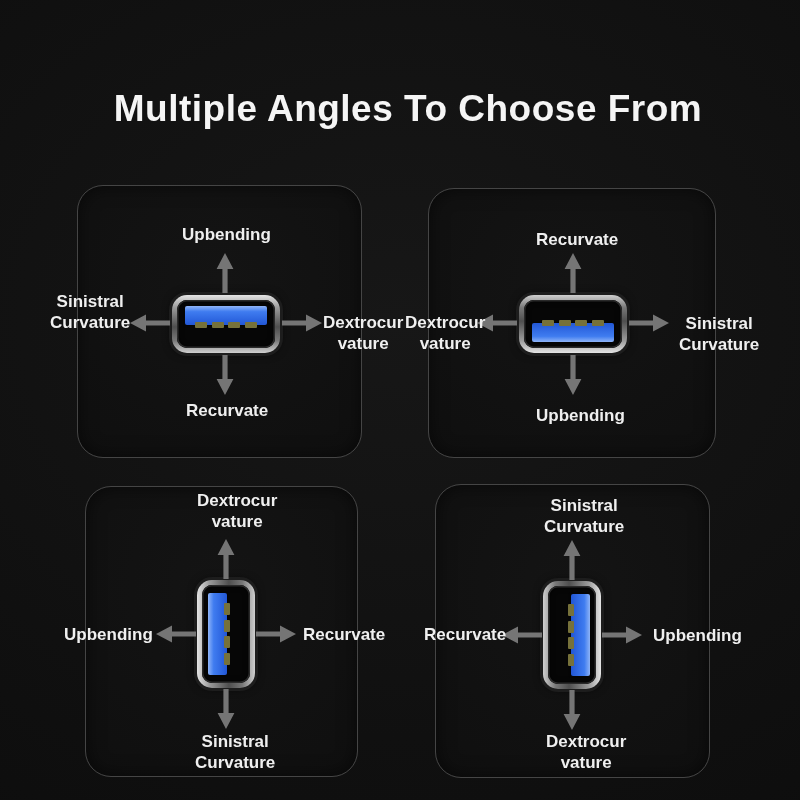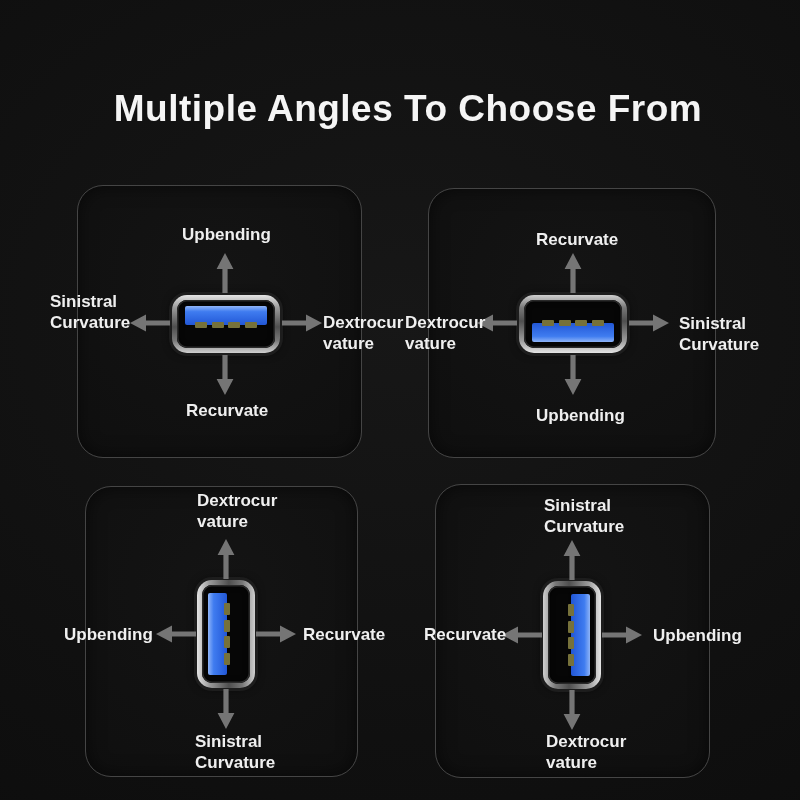--- a/index.html
+++ b/index.html
@@ -13,21 +13,21 @@
     position:absolute;left:0;top:80px;width:800px;margin:8px;
     text-align:center;color:#f5f5f5;font-size:37px;font-weight:700;letter-spacing:.5px;
   }
   .panel{
     position:absolute;border:1.5px solid #454545;border-radius:26px;box-sizing:border-box;
     background:radial-gradient(100% 100% at 50% 35%, #141414 0%, #0e0e0e 100%);
     box-shadow:inset 0 0 18px rgba(0,0,0,.55);
   }
   .dir-label{
     position:absolute;color:#efefef;font-size:17px;line-height:21px;font-weight:700;
-    white-space:pre-line;text-align:left;
+    white-space:pre-line;text-align:center;
   }
   
   .arrow{
     position:absolute;width:40px;height:20px;background:#757575;
     clip-path:polygon(0 37%,60% 37%,60% 8%,100% 50%,60% 92%,60% 63%,0 63%);
   }
   .rot-up{transform:rotate(-90deg);}
   .rot-down{transform:rotate(90deg);}
   .rot-left{transform:rotate(180deg);}
   

